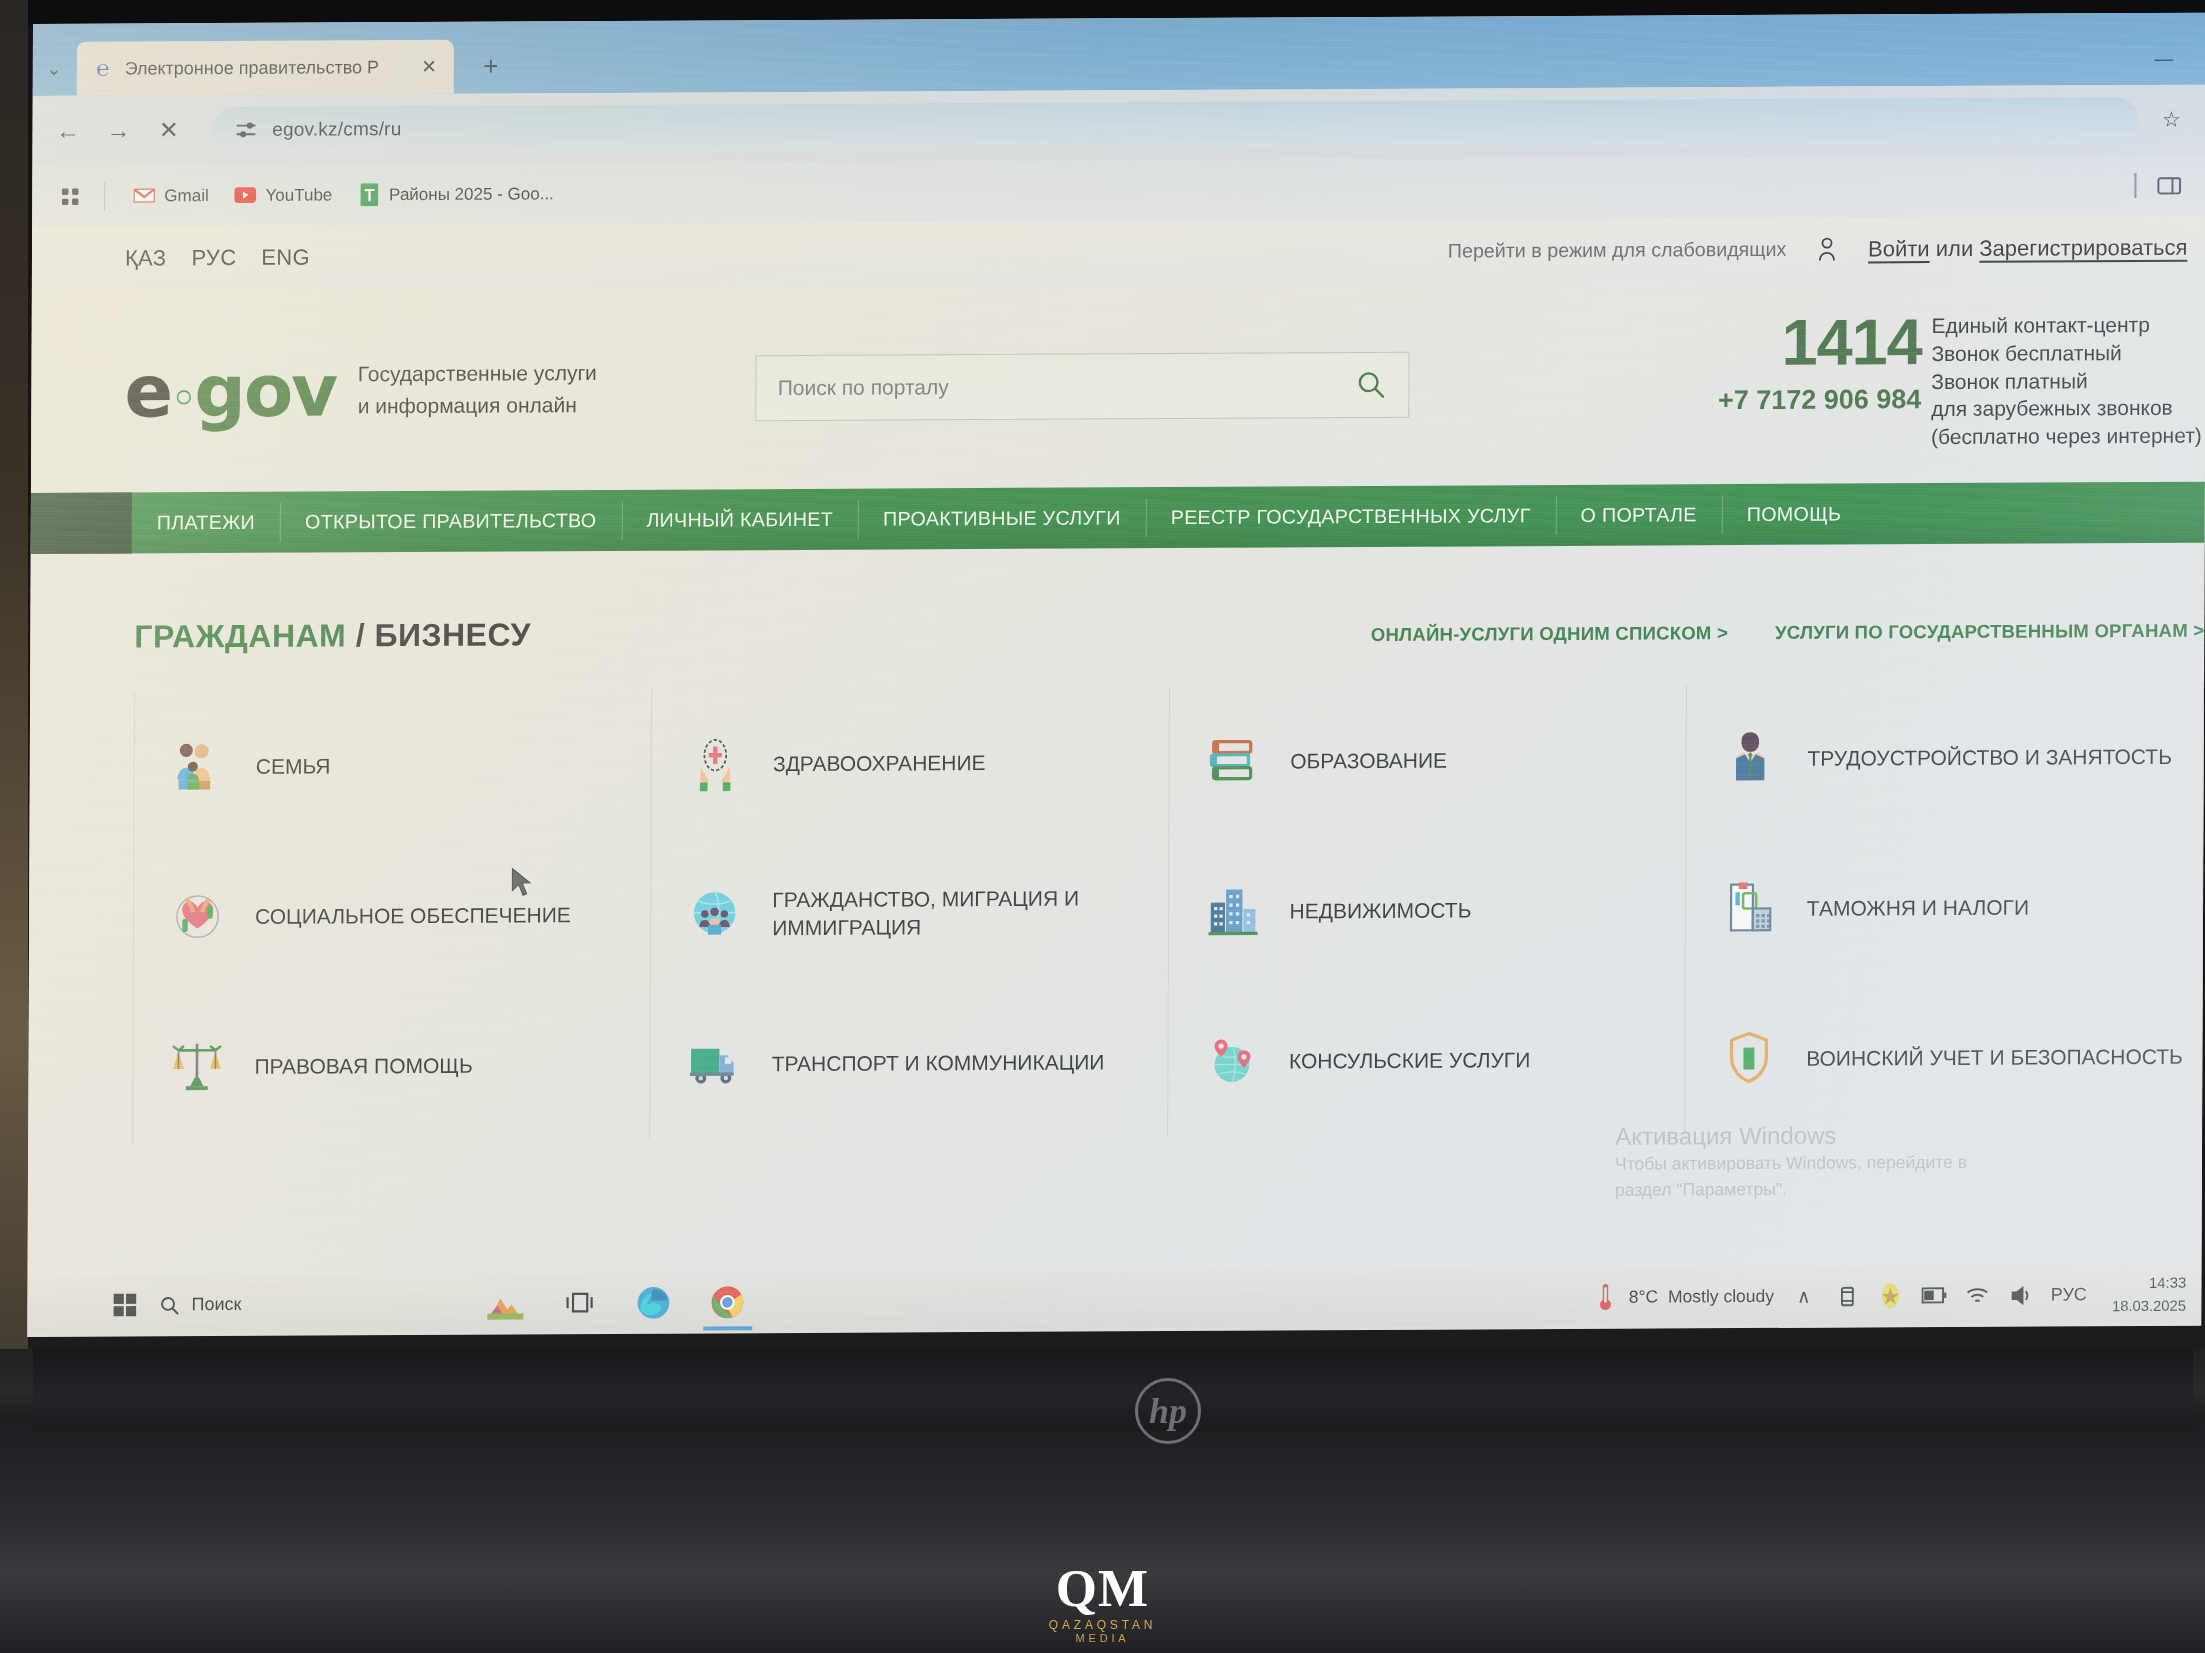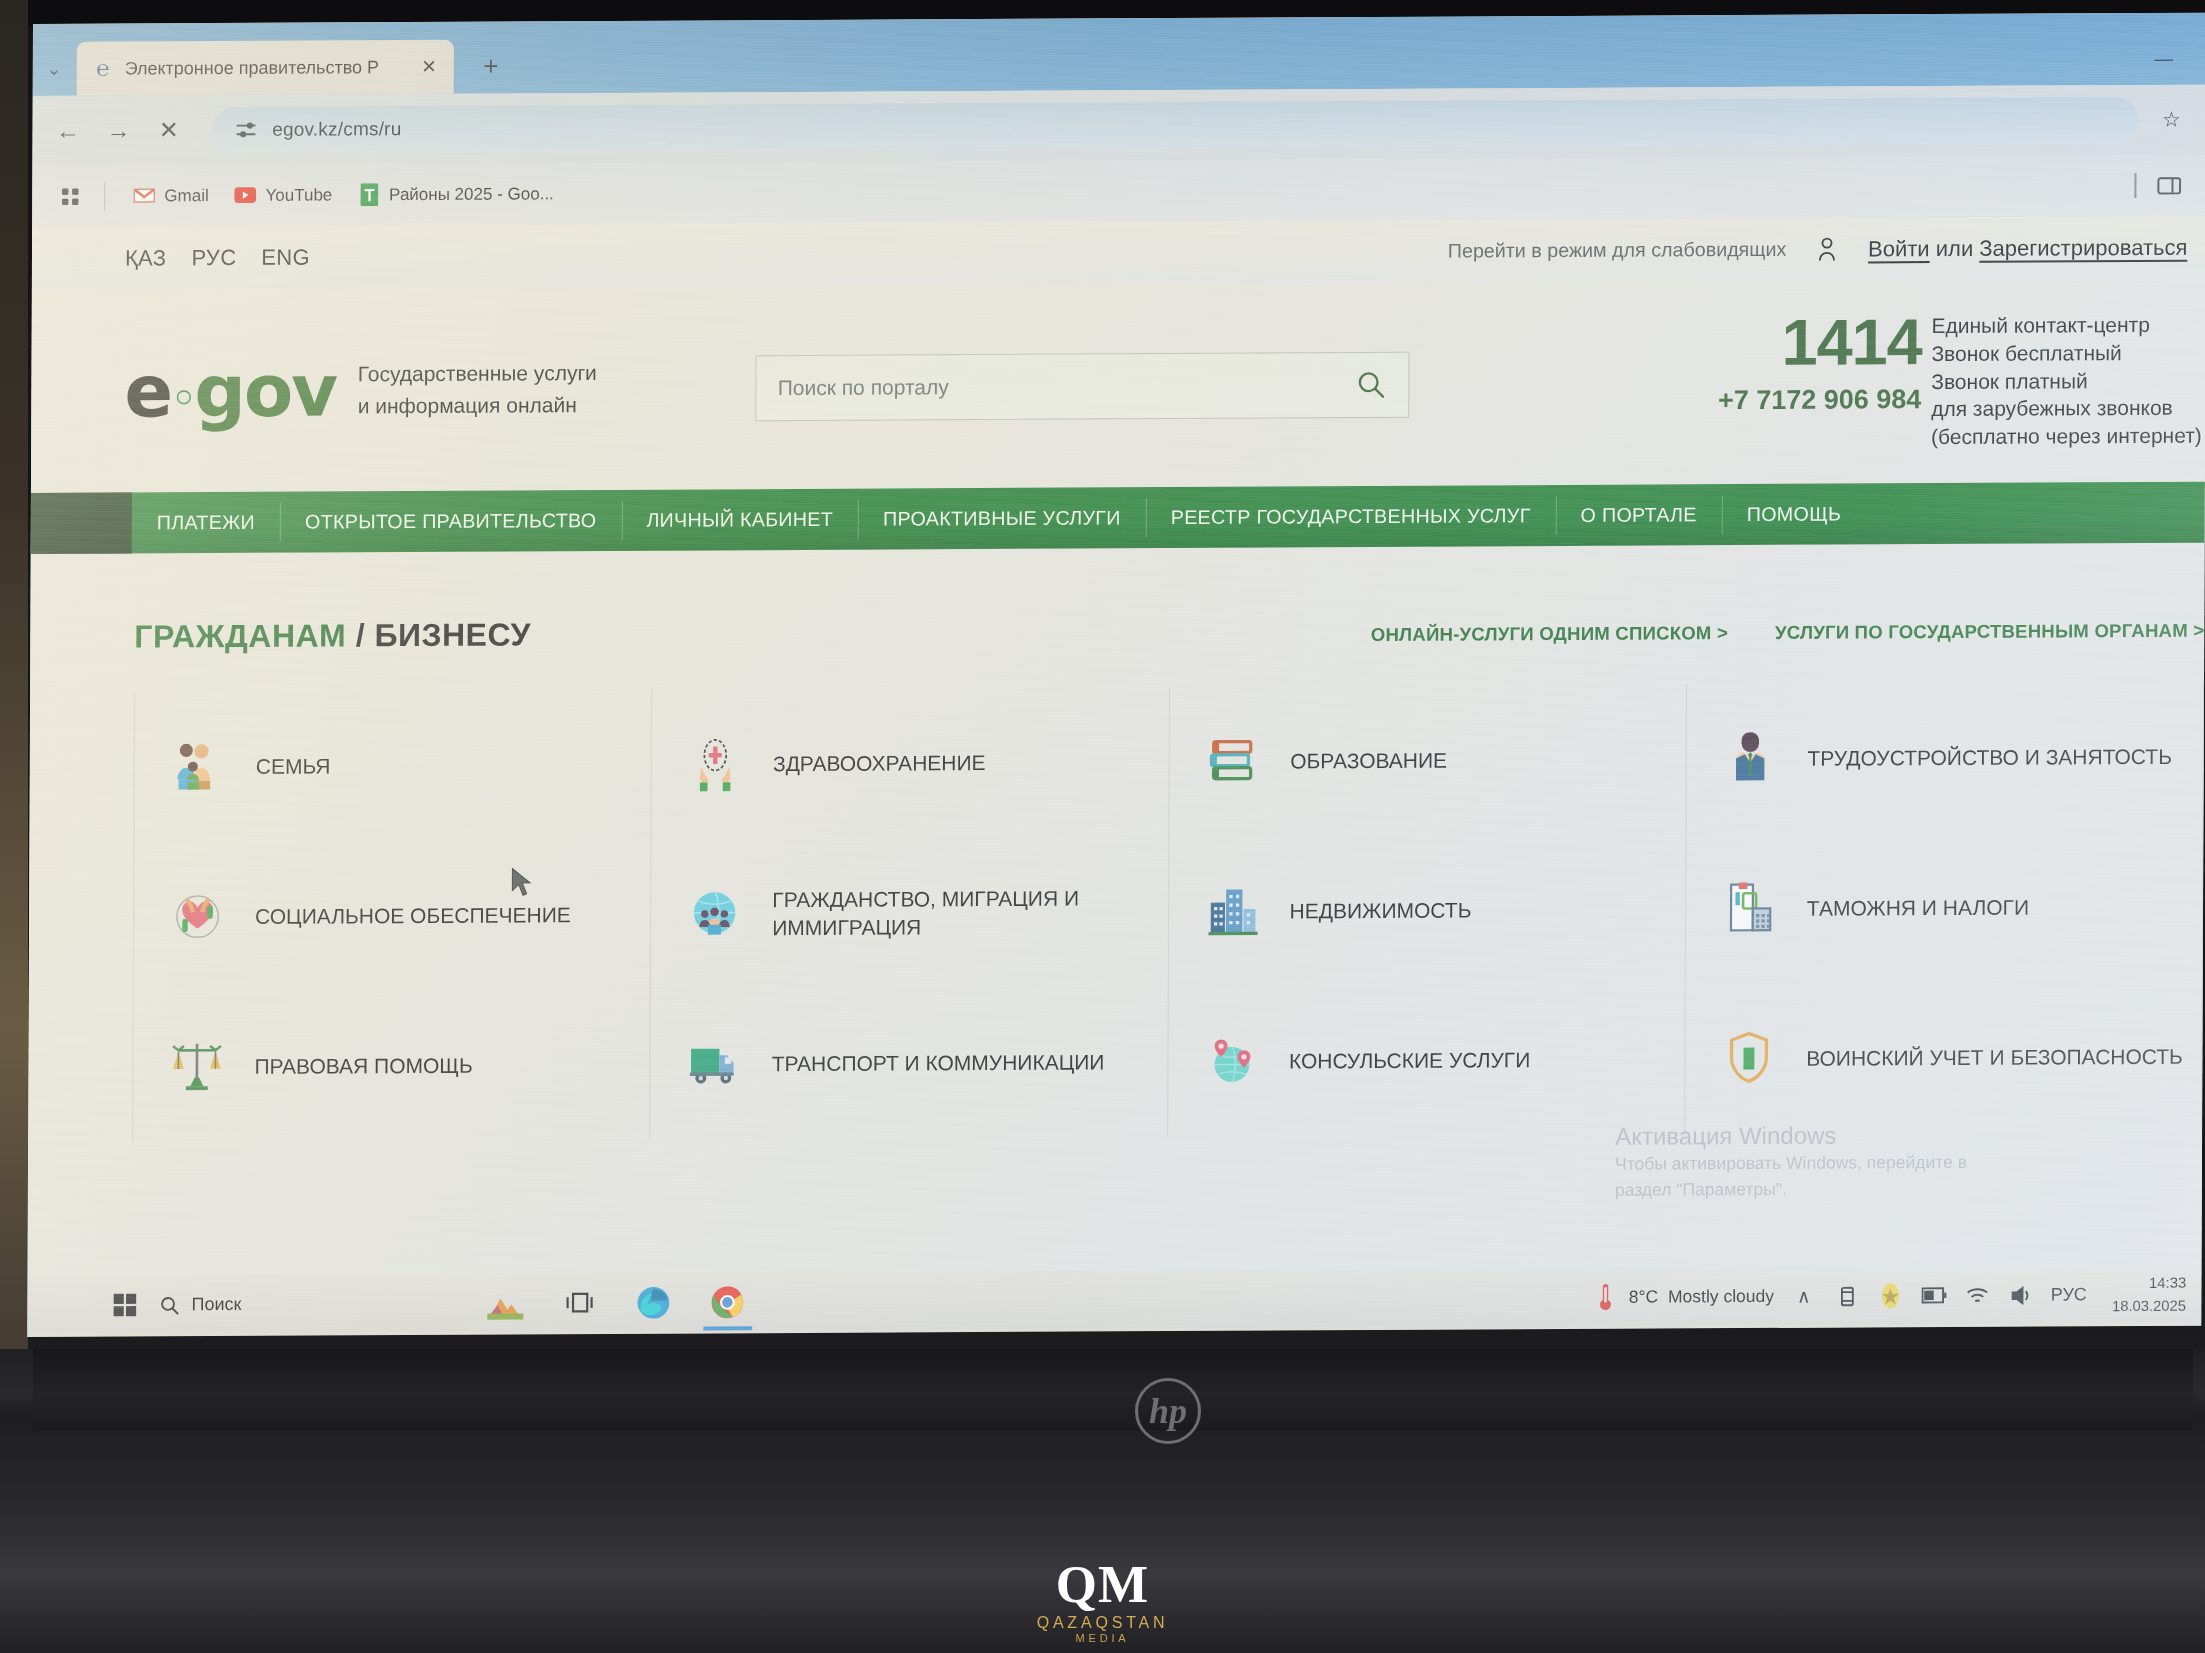--- a/index.html
+++ b/index.html
@@ -263,21 +263,21 @@
   
   #qm {
     position:absolute; left: 50%; transform: translateX(-50%);
     bottom: 9.8px; text-align:center; z-index: 20;
   }
   #qm .qm-main {
     font-size: 53px; font-weight: 700; color:#ffffff;
     font-family:"Liberation Serif", serif; letter-spacing: 1.1px; line-height: 1;
     position:relative;
   }
-  #qm .qm-sub1 { font-size: 16px; color:#d6ab52; letter-spacing: 3.8px; margin-top: 3.3px; }
+  #qm .qm-sub1 { font-size: 12px; color:#d6ab52; letter-spacing: 3.8px; margin-top: 3.3px; }
   #qm .qm-sub2 { font-size: 11px; color:#c9a24b; letter-spacing: 3.8px; }
 
   svg { display:block; }
 </style>
 </head>
 <body>
 
 <div id="photo">
   <div class="room-left"></div>
 

